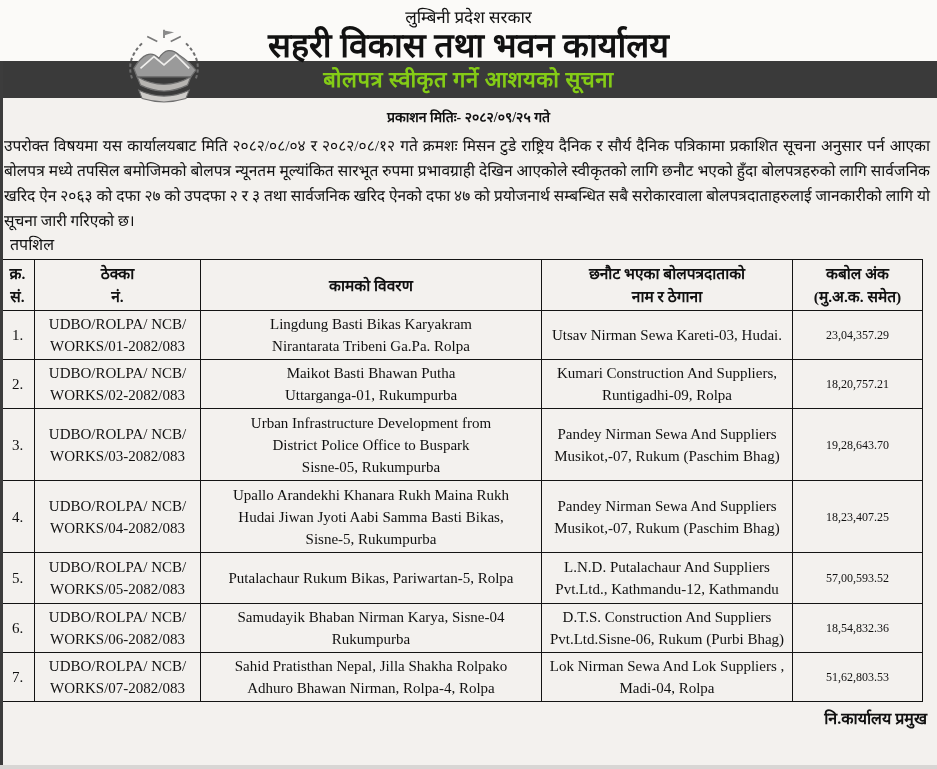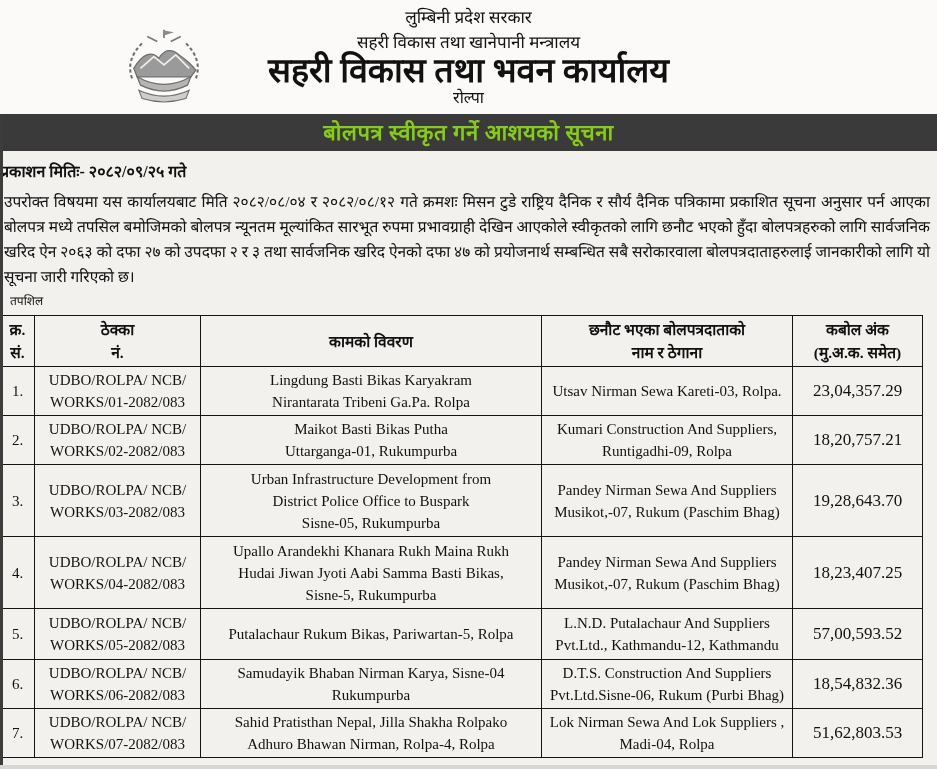--- a/index.html
+++ b/index.html
@@ -14,39 +14,39 @@
   .emblem{position:absolute;left:122px;top:24px;width:84px;height:82px;}
   .hline1{font-size:17px;line-height:24px;}
   .hline2{font-size:17px;line-height:25px;}
   .hline3{font-size:34px;line-height:31px;font-weight:bold;}
   .hline4{font-size:16px;line-height:24px;padding-bottom:4px;}
   
   .banner{
     height:37px;background:#3a3a3a;color:#84cc16;text-align:center;
     font-size:22px;font-weight:bold;line-height:37px;letter-spacing:.5px;
   }
-  .pubdate{font-size:16px;font-weight:bold;margin-top:9px;}
+  .pubdate{text-align:center;font-size:14px;font-weight:bold;margin-top:9px;}
   .body-text{
     margin:7px 7px 0 4px;text-align:justify;font-size:15.5px;line-height:25px;
   }
-  .tapasil{font-size:12px;line-height:22px;margin:1px 0 3px 10px;}
+  .tapasil{font-size:16px;line-height:22px;margin:1px 0 3px 10px;}
   
   table{border-collapse:collapse;margin-left:0;width:922px;table-layout:fixed;}
   th,td{border:1.6px solid #141414;padding:2px 4px;text-align:center;vertical-align:middle;}
   th{font-size:15.5px;font-weight:bold;white-space:pre-line;line-height:23px;}
   td{font-size:15px;line-height:22px;white-space:pre-line;}
   col.c1{width:34px;}col.c2{width:166px;}col.c3{width:341px;}col.c4{width:251px;}col.c5{width:130px;}
   tbody tr:nth-child(1){height:45px;}
   tbody tr:nth-child(2){height:47px;}
   tbody tr:nth-child(3){height:72px;}
   tbody tr:nth-child(4){height:72px;}
   tbody tr:nth-child(5){height:51px;}
   tbody tr:nth-child(6){height:49px;}
   tbody tr:nth-child(7){height:46px;}
-  td.amount{font-size:17px;font-family:Liberation Serif, serif;}
+  td.amount{font-size:12px;font-family:Liberation Serif, serif;}
   
   .signature{text-align:right;font-size:16px;font-weight:bold;margin:5px 10px 0 0;}
 </style>
 </head>
 <body>
 
 <div class="page">
   <div class="left-edge"></div>
 
   <div class="header">
@@ -61,23 +61,21 @@
         <path d="M22 52 L38 38 L50 48 L64 36 L80 52" fill="none" stroke="#f0efed" stroke-width="2"></path>
         <path d="M18 62 Q50 80 82 62 L78 72 Q50 86 22 72 Z" fill="#b7b5b2" stroke="#6e6e6e" stroke-width="1.5"></path>
         <g fill="none" stroke="#6e6e6e" stroke-width="2.4" stroke-dasharray="4 3">
           <path d="M12 64 Q4 42 24 22"></path>
           <path d="M88 64 Q96 42 76 22"></path>
         </g>
         <path d="M20 78 Q50 92 80 78 L76 88 Q50 96 24 88 Z" fill="#cfcdca" stroke="#6e6e6e" stroke-width="1.3"></path>
       </svg>
     </span>
     <div class="hline1">लुम्बिनी प्रदेश सरकार</div>
-    <div class="hline2">सहरी विकास तथा खानेपानी मन्त्रालय</div>
     <div class="hline3">सहरी विकास तथा भवन कार्यालय</div>
-    <div class="hline4">रोल्पा</div>
   </div>
 
   <div class="banner">बोलपत्र स्वीकृत गर्ने आशयको सूचना</div>
 
   <div class="pubdate">प्रकाशन मितिः- २०८२/०९/२५ गते</div>
 
   <div class="body-text">उपरोक्त विषयमा यस कार्यालयबाट मिति २०८२/०८/०४ र २०८२/०८/१२  गते क्रमशः मिसन टुडे राष्ट्रिय दैनिक र सौर्य दैनिक पत्रिकामा प्रकाशित सूचना अनुसार पर्न आएका बोलपत्र मध्ये तपसिल बमोजिमको बोलपत्र न्यूनतम मूल्यांकित सारभूत रुपमा प्रभावग्राही देखिन आएकोले स्वीकृतको लागि छनौट भएको हुँदा बोलपत्रहरुको लागि सार्वजनिक खरिद ऐन २०६३ को दफा २७ को उपदफा २ र ३ तथा सार्वजनिक खरिद ऐनको दफा ४७ को प्रयोजनार्थ सम्बन्धित सबै सरोकारवाला बोलपत्रदाताहरुलाई जानकारीको लागि यो सूचना जारी गरिएको छ।</div>
 
   <div class="tapasil">तपशिल</div>
 
@@ -102,28 +100,28 @@
 (मु.अ.क. समेत)</th>
       </tr>
     </thead>
     <tbody>
       <tr>
         <td>1.</td>
         <td>UDBO/ROLPA/ NCB/
 WORKS/01-2082/083</td>
         <td>Lingdung Basti Bikas Karyakram
 Nirantarata Tribeni Ga.Pa. Rolpa</td>
-        <td>Utsav Nirman Sewa Kareti-03, Rolpa.</td>
+        <td>Utsav Nirman Sewa Kareti-03, Hudai.</td>
         <td class="amount">23,04,357.29</td>
       </tr>
       <tr>
         <td>2.</td>
         <td>UDBO/ROLPA/ NCB/
 WORKS/02-2082/083</td>
-        <td>Maikot Basti Bikas Putha
+        <td>Maikot Basti Bhawan Putha
 Uttarganga-01, Rukumpurba</td>
         <td>Kumari Construction And Suppliers,
 Runtigadhi-09, Rolpa</td>
         <td class="amount">18,20,757.21</td>
       </tr>
       <tr>
         <td>3.</td>
         <td>UDBO/ROLPA/ NCB/
 WORKS/03-2082/083</td>
         <td>Urban Infrastructure Development from

